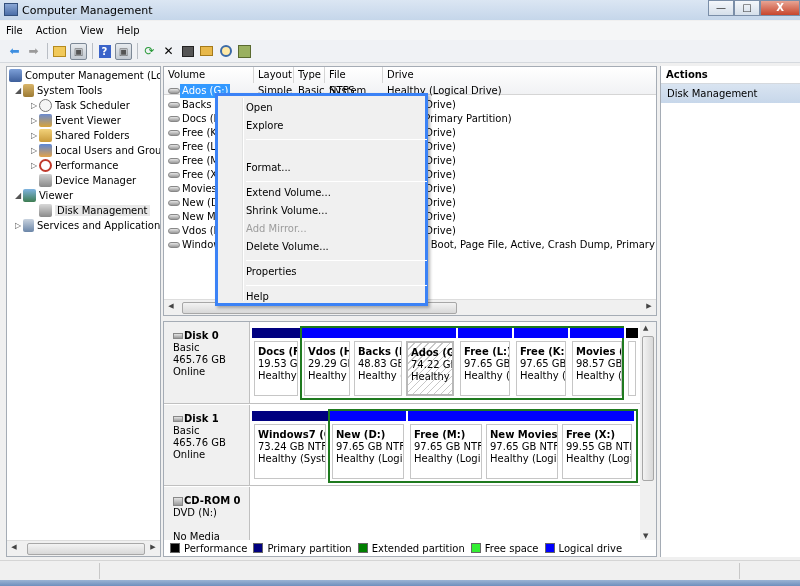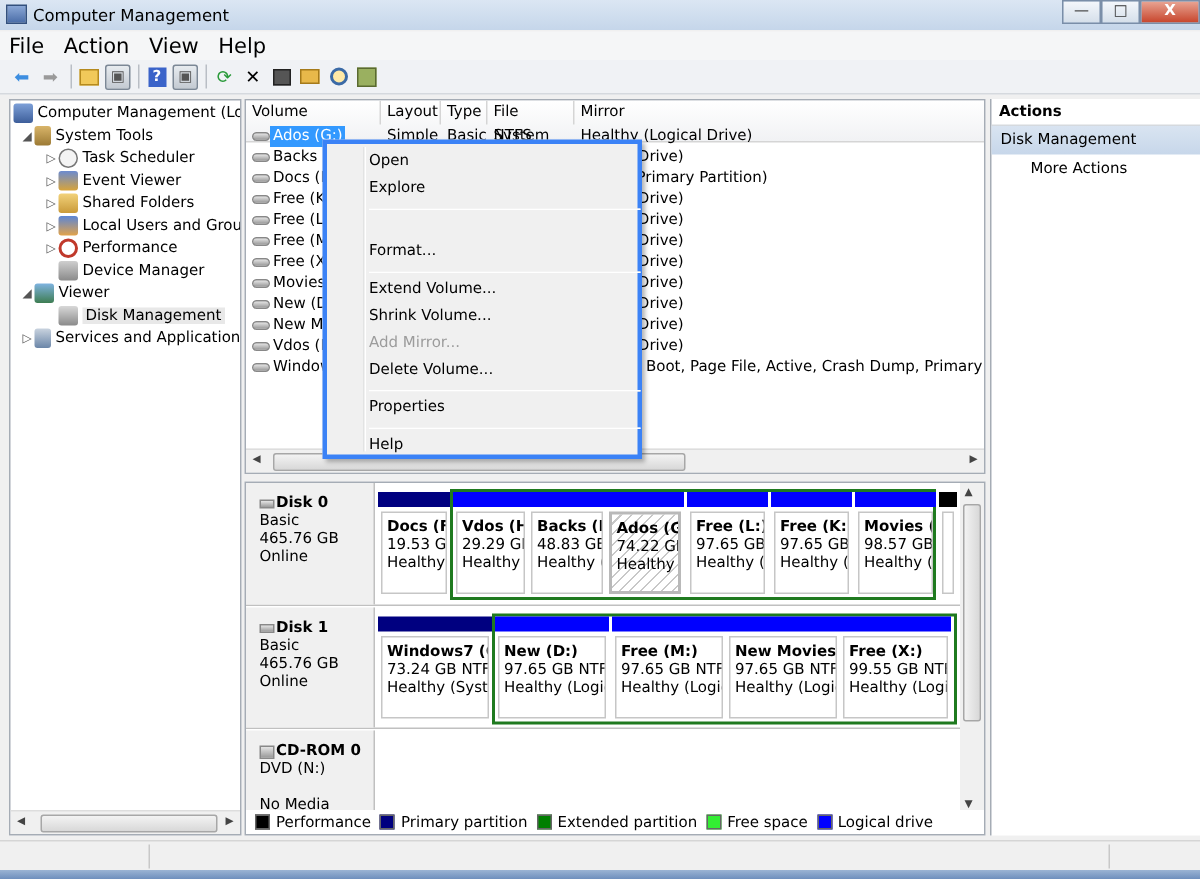--- a/index.html
+++ b/index.html
@@ -5,21 +5,21 @@
   * { box-sizing: border-box; margin: 0; padding: 0; }
   body { width: 800px; height: 586px; overflow: hidden; background: #c9d9ea; font-family: "DejaVu Sans", "Liberation Sans", sans-serif; font-size: 10px; color: #000; position: relative; }
   .window { position: absolute; left: 0; top: 0; width: 800px; height: 586px; background: #f0f0f0; }
   .titlebar { position: absolute; left: 0; top: 0; width: 800px; height: 20px; background: linear-gradient(#dbe6f3, #c5d6ea); }
   .titlebar .app-icon { position: absolute; left: 4px; top: 3px; width: 14px; height: 13px; background: linear-gradient(#8aa7d6, #4b6ea8); border: 1px solid #33507d; }
   .titlebar .title { position: absolute; left: 22px; top: 4px; font-size: 11px; color: #000; }
   .winbtns { position: absolute; right: 0; top: 0; height: 18px; display: flex; }
   .winbtn { width: 26px; height: 16px; border: 1px solid #7a8ea8; background: linear-gradient(#f4f7fb, #d5dfea); font-size: 10px; line-height: 14px; text-align: center; color: #333; }
   .winbtn.close { width: 40px; background: linear-gradient(#e8a493, #c7452c); color: #fff; font-weight: bold; }
   .menubar { position: absolute; left: 0; top: 21px; width: 800px; height: 19px; background: #f5f6f7; display: flex; align-items: center; padding-left: 6px; }
-  .menubar span { margin-right: 13px; font-size: 14px; }
+  .menubar span { margin-right: 13px; font-size: 10px; }
   .toolbar { position: absolute; left: 0; top: 40px; width: 800px; height: 23px; background: #f0f2f5; border-bottom: 1px solid #d5d9de; display: flex; align-items: center; padding-left: 6px; }
   .tb { width: 17px; height: 17px; margin-right: 2px; display: flex; align-items: center; justify-content: center; font-size: 12px; }
   .tb-sep { width: 1px; height: 16px; background: #b9bec5; margin: 0 3px; }
   .tb.boxed { border: 1px solid #7c8896; background: linear-gradient(#e7ebef, #c3cad2); border-radius: 2px; }
 
   
   .tree { position: absolute; left: 6px; top: 66px; width: 155px; height: 491px; background: #fff; border: 1px solid #a5acb5; overflow: hidden; }
   .tree-row { position: absolute; height: 15px; display: flex; align-items: center; white-space: nowrap; font-size: 10px; }
   .tree-row .exp { width: 10px; font-size: 8px; color: #555; text-align: center; }
   .tree-row .ico { width: 13px; height: 13px; margin-right: 3px; border-radius: 2px; }
@@ -201,21 +201,21 @@
       <span class="arrow" style="right:2px">▶</span>
     </div>
   </div>
 
   <div class="vol-panel">
     <div class="vol-header">
       <div class="col" style="left:0;width:90px">Volume</div>
       <div class="col" style="left:90px;width:40px">Layout</div>
       <div class="col" style="left:130px;width:31px">Type</div>
       <div class="col" style="left:161px;width:58px">File System</div>
-      <div class="col" style="left:219px;width:275px;border-right:none">Mirror</div>
+      <div class="col" style="left:219px;width:275px;border-right:none">Drive</div>
     </div>
     <div id="vol-rows">
         <div class="vol-row selected" style="top: 17px;">
           <span class="disk-ic"></span>
           <span class="cell name" style="left: 18px; max-width: 72px;">Ados (G:)</span>
           <span class="cell" style="left: 94px; max-width: 36px;">Simple</span>
           <span class="cell" style="left: 134px; max-width: 30px;">Basic</span>
           <span class="cell" style="left: 165px; max-width: 54px;">NTFS</span>
           <span class="cell" style="left: 223px; max-width: 270px;">Healthy (Logical Drive)</span>
         </div>
@@ -484,21 +484,20 @@
       <div class="li">
           <span class="sw" style="background:#0000ff"></span>
           <span>Logical drive</span>
         </div>
     </div>
   </div>
 
   <div class="actions">
     <div class="ahead">Actions</div>
     <div class="asub">Disk Management</div>
-    <div class="aitem">More Actions</div>
   </div>
 
   <div class="ctx">
     <div class="ctx-item" style="top:3px">Open</div>
     <div class="ctx-item" style="top:21px">Explore</div>
     <div class="ctx-sep" style="top:43px"></div>
     <div class="ctx-item" style="top:63px">Format...</div>
     <div class="ctx-sep" style="top:85px"></div>
     <div class="ctx-item" style="top:88px">Extend Volume...</div>
     <div class="ctx-item" style="top:106px">Shrink Volume...</div>

